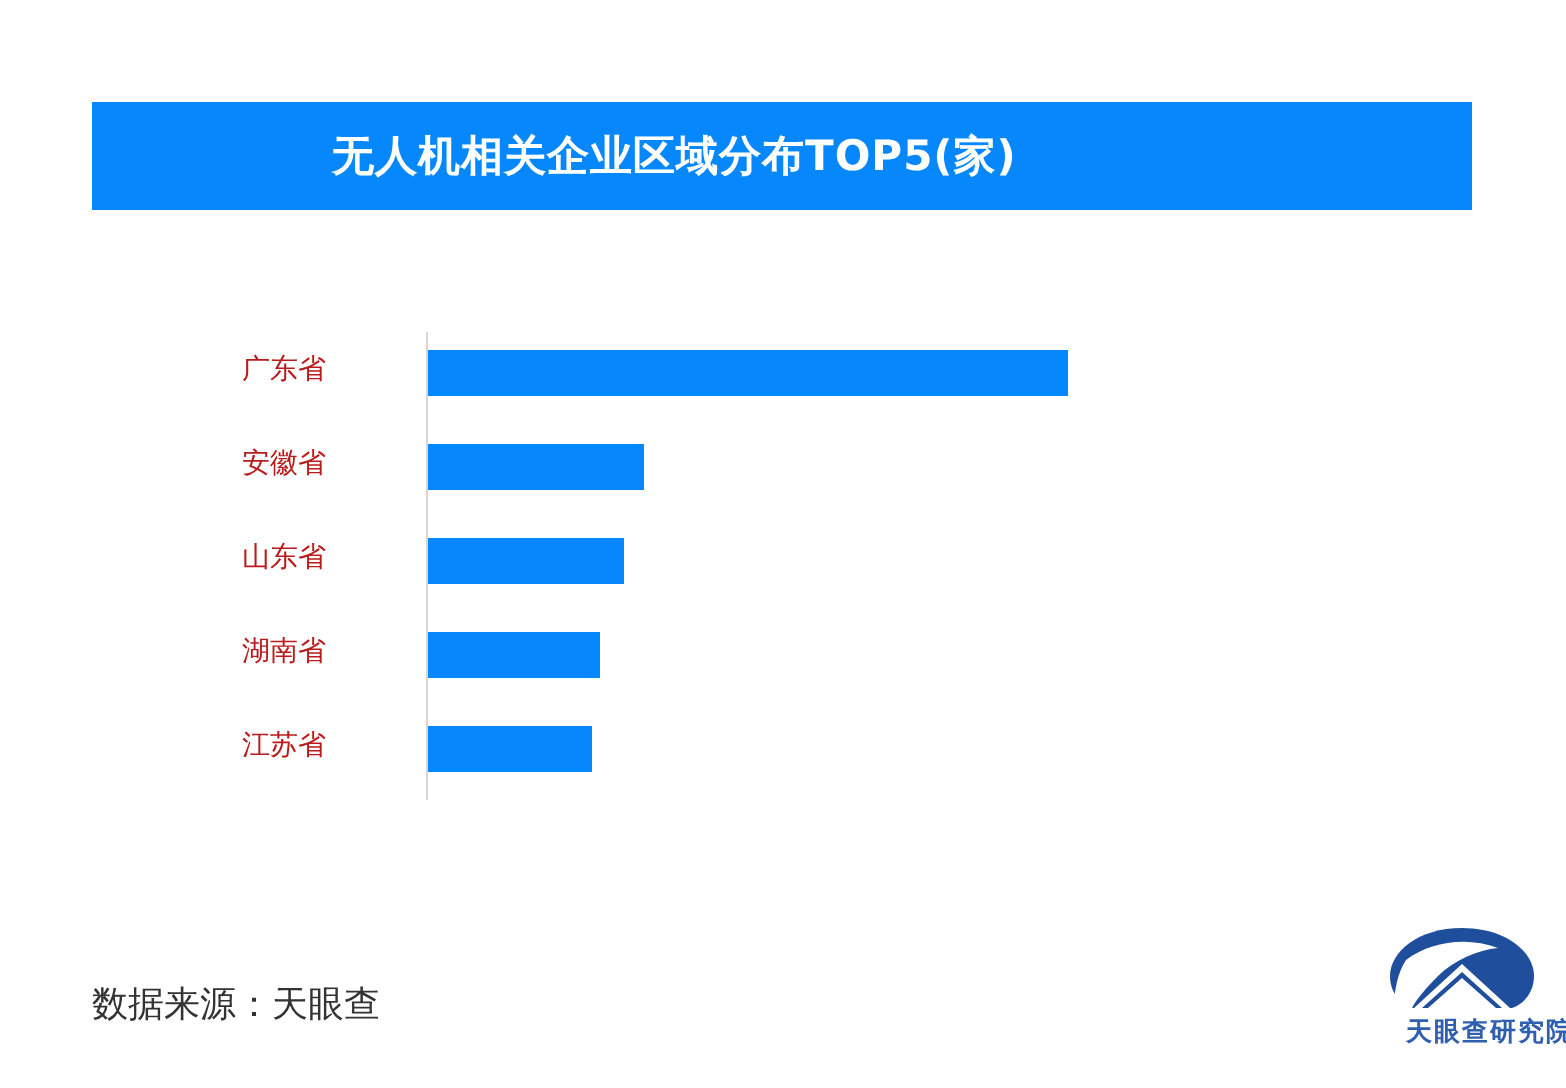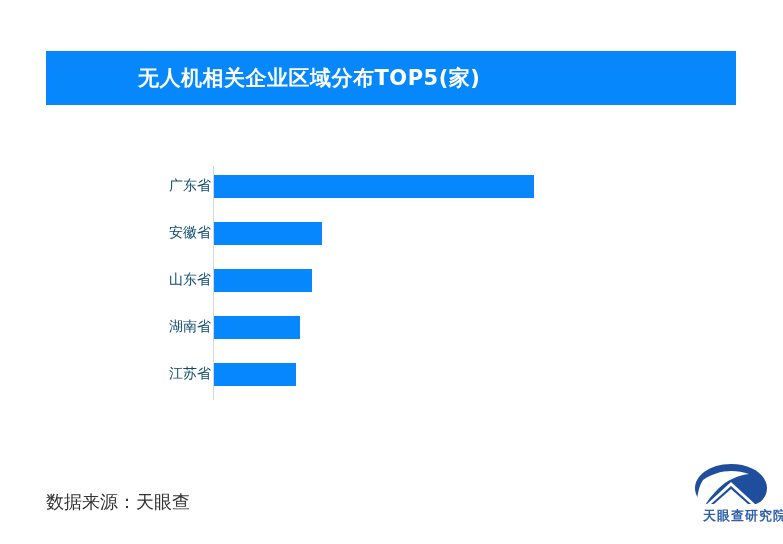--- a/index.html
+++ b/index.html
@@ -25,21 +25,21 @@
     position: absolute;
     left: 46px;
     top: 51px;
     width: 690px;
     height: 54px;
     background: #0688fc;
     display: flex;
     align-items: center;
   }
   .title-text {
-    margin-left: 92px;
+    margin-left: 120px;
     color: #ffffff;
     font-size: 21px;
     font-weight: bold;
     letter-spacing: 0.5px;
     white-space: nowrap;
   }
 
   
   .chart {
     position: absolute;
@@ -56,28 +56,28 @@
     height: 234px;
     background: #d6d6d6;
   }
   .bar-row {
     position: absolute;
     left: 0;
     height: 23px;
   }
   .bar-label {
     position: absolute;
-    left: 111px;
+    left: 92px;
     width: 100px;
     top: -1px;
     height: 23px;
     line-height: 23px;
-    text-align: right;
+    text-align: center;
     font-size: 14px;
-    color: #0c4a6e;
+    color: #b91c1c;
     white-space: nowrap;
   }
   .bar {
     position: absolute;
     left: 214px;
     top: 0;
     height: 23px;
     background: #0687fc;
   }
 

